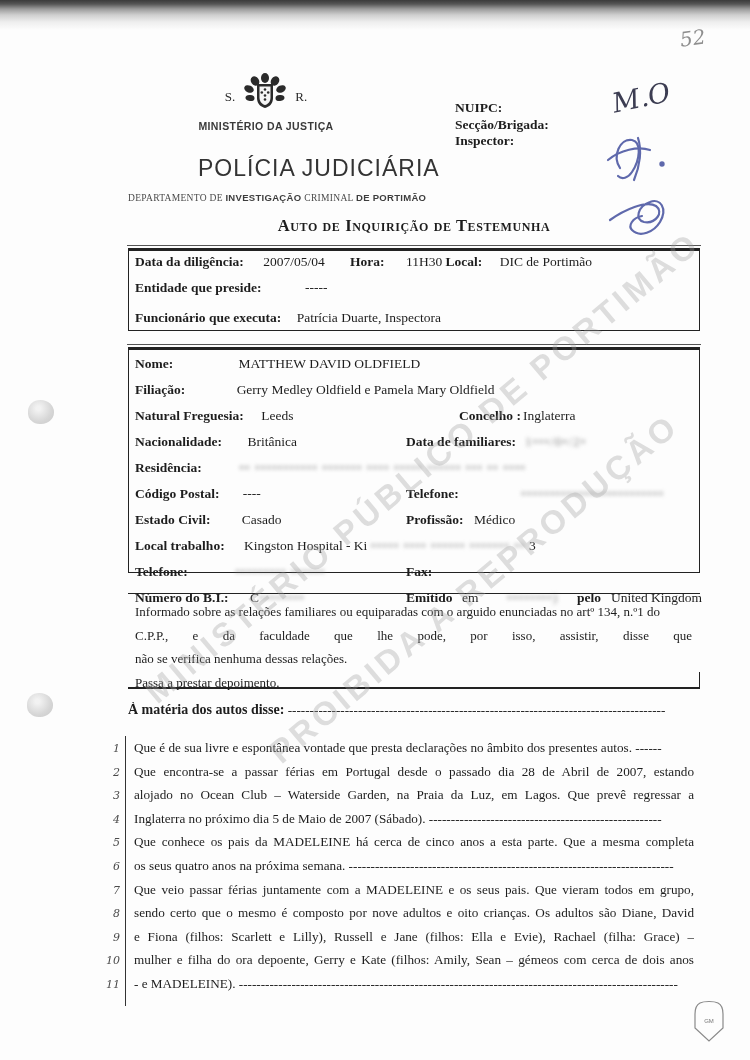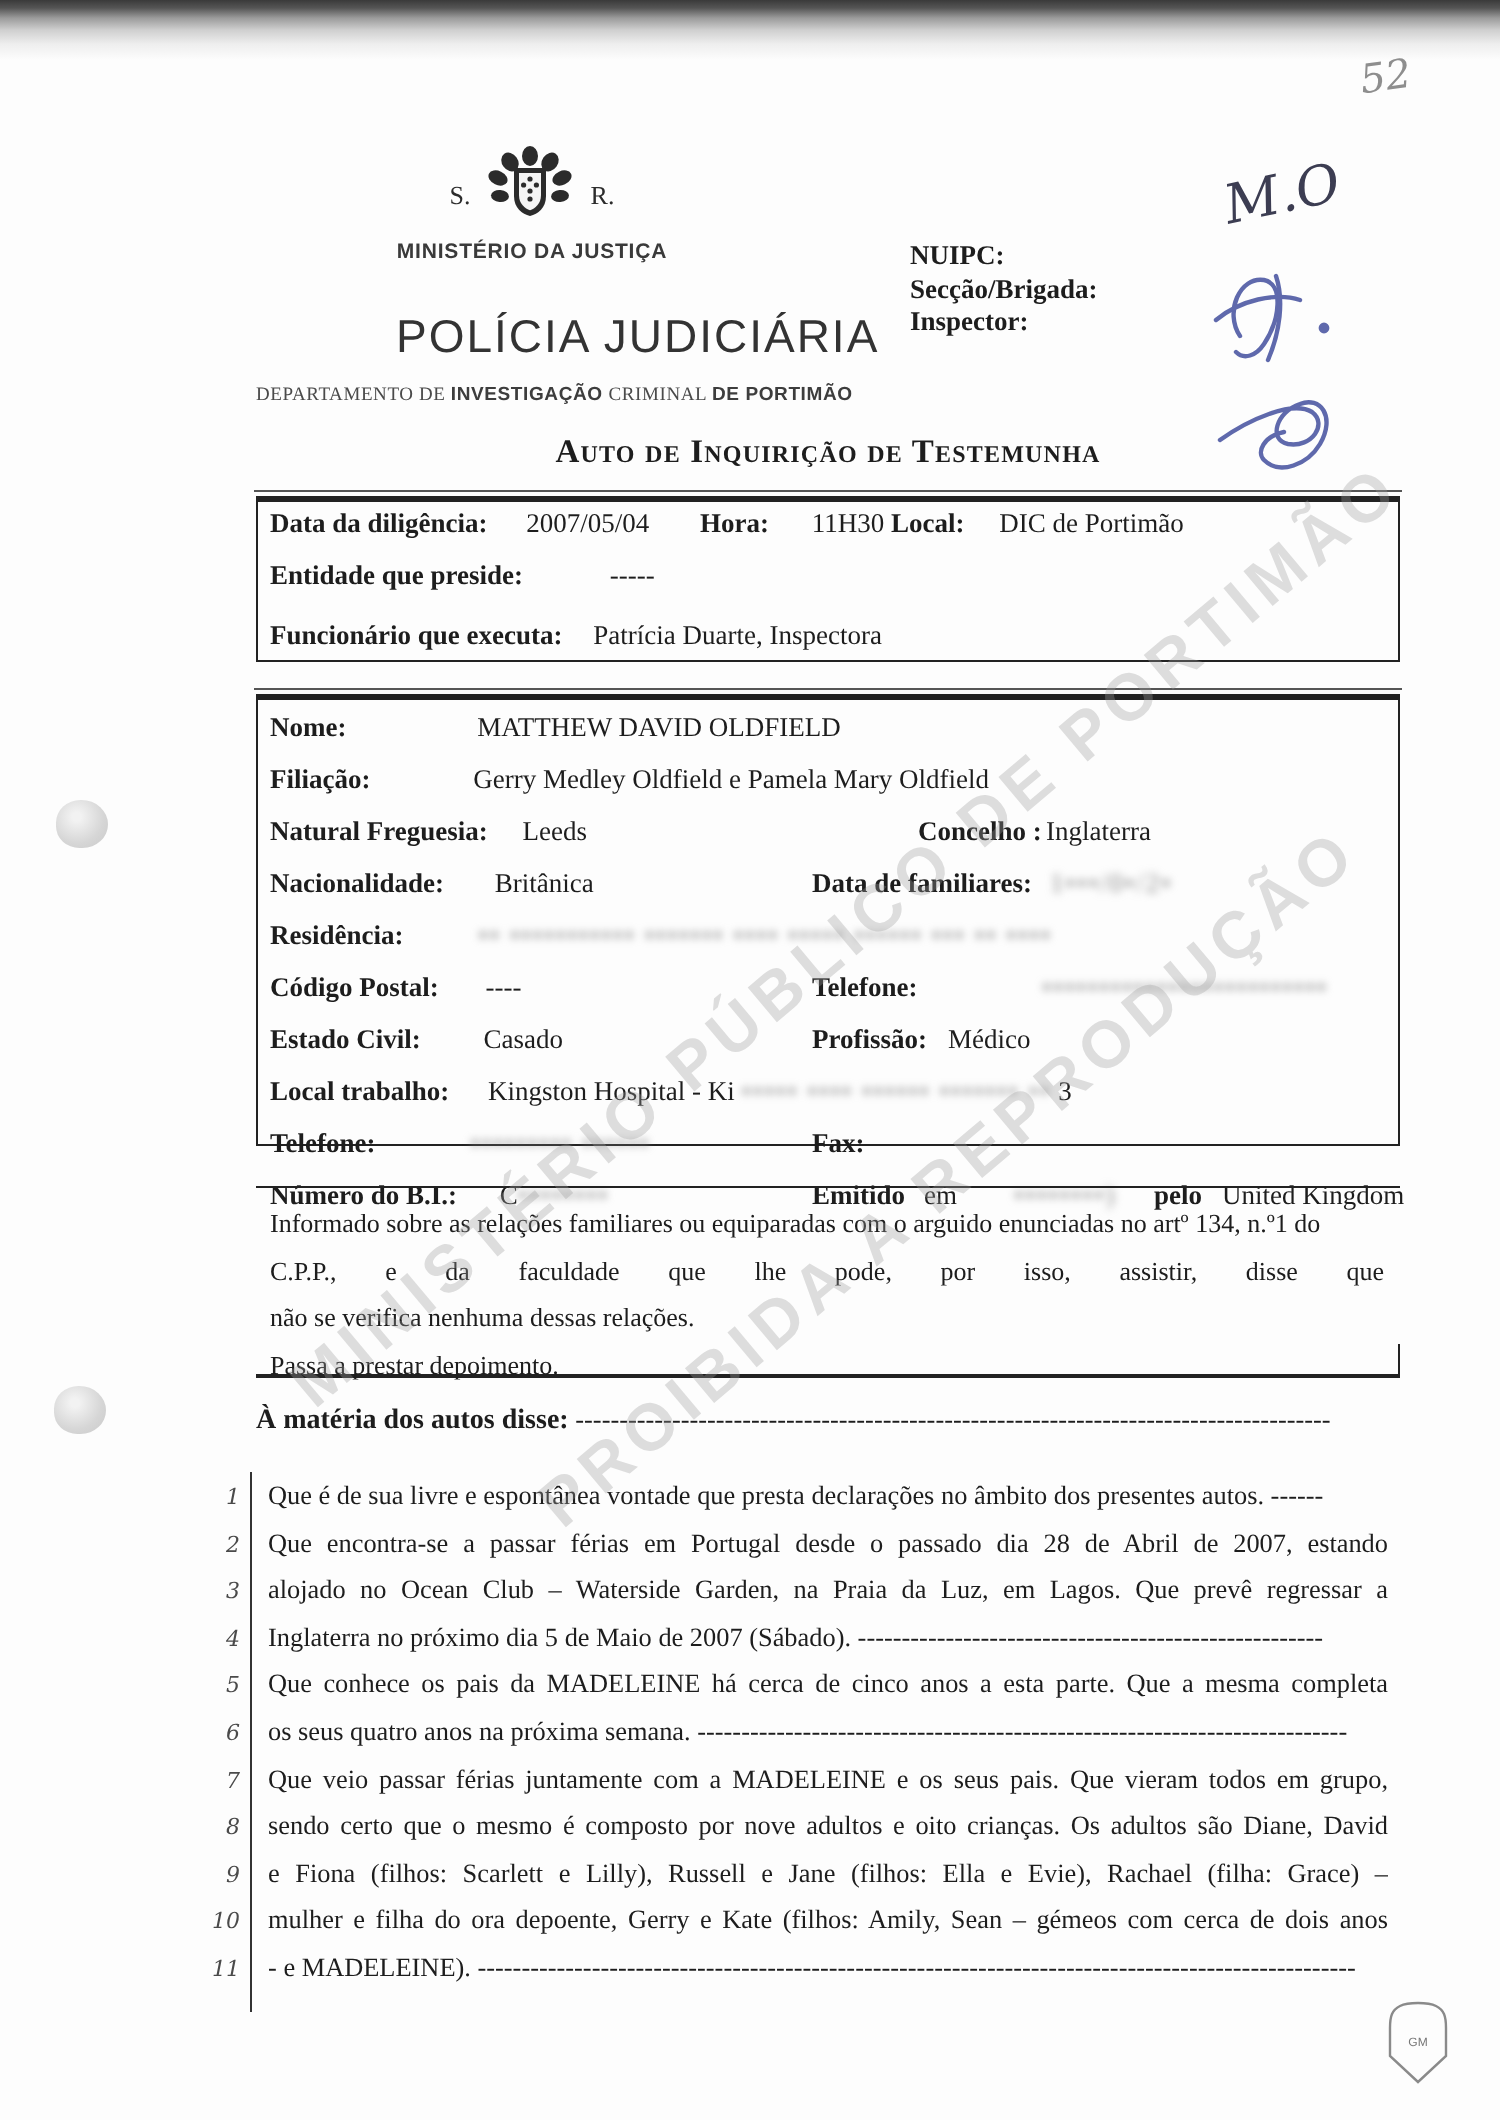--- a/index.html
+++ b/index.html
@@ -5,21 +5,21 @@
   html,body{margin:0;padding:0;background:#e9e9e9;}
   .page{position:relative;width:750px;height:1060px;background:#fdfdfd;overflow:hidden;
         font-family:"Liberation Serif",serif;color:#1d1d1d;}
   .scan-top{position:absolute;left:0;top:0;width:750px;height:30px;
     background:linear-gradient(180deg,#3a3a3a 0px,#555 4px,#9b9b9b 9px,#cfcfcf 15px,#eeeeee 22px,#fdfdfd 30px);}
   
   .crest-row{position:absolute;left:196px;top:72px;width:140px;display:flex;align-items:center;justify-content:center;gap:9px;}
   .crest-letter{font-size:13px;color:#2c2c2c;}
   .ministry{position:absolute;left:176px;top:120px;width:180px;text-align:center;
     font-family:"Liberation Sans",sans-serif;font-weight:bold;font-size:10.5px;letter-spacing:.4px;color:#3a3a3a;}
-  .case-block{position:absolute;left:455px;top:120px;font-weight:bold;font-size:13.5px;line-height:16.5px;}
+  .case-block{position:absolute;left:455px;top:100px;font-weight:bold;font-size:13.5px;line-height:16.5px;}
   .org{position:absolute;left:198px;top:155px;font-family:"Liberation Sans",sans-serif;
     font-size:23px;letter-spacing:1px;color:#333;}
   .dept{position:absolute;left:128px;top:192px;font-size:9.5px;color:#4a4a4a;letter-spacing:.3px;}
   .dept .sans{font-family:"Liberation Sans",sans-serif;font-weight:bold;color:#3d3d3d;text-align:right;}
   .doc-title{position:absolute;left:128px;top:216px;width:572px;text-align:center;
     font-weight:bold;font-size:16.5px;font-variant:small-caps;letter-spacing:.6px;}
   
   .pg-num{position:absolute;left:680px;top:26px;font-style:italic;font-size:20px;color:#8e8e8e;
     transform:rotate(-8deg);font-family:"DejaVu Serif",serif;}
   .hand-note{position:absolute;left:612px;top:82px;font-style:italic;font-size:27px;color:#3c3d52;

